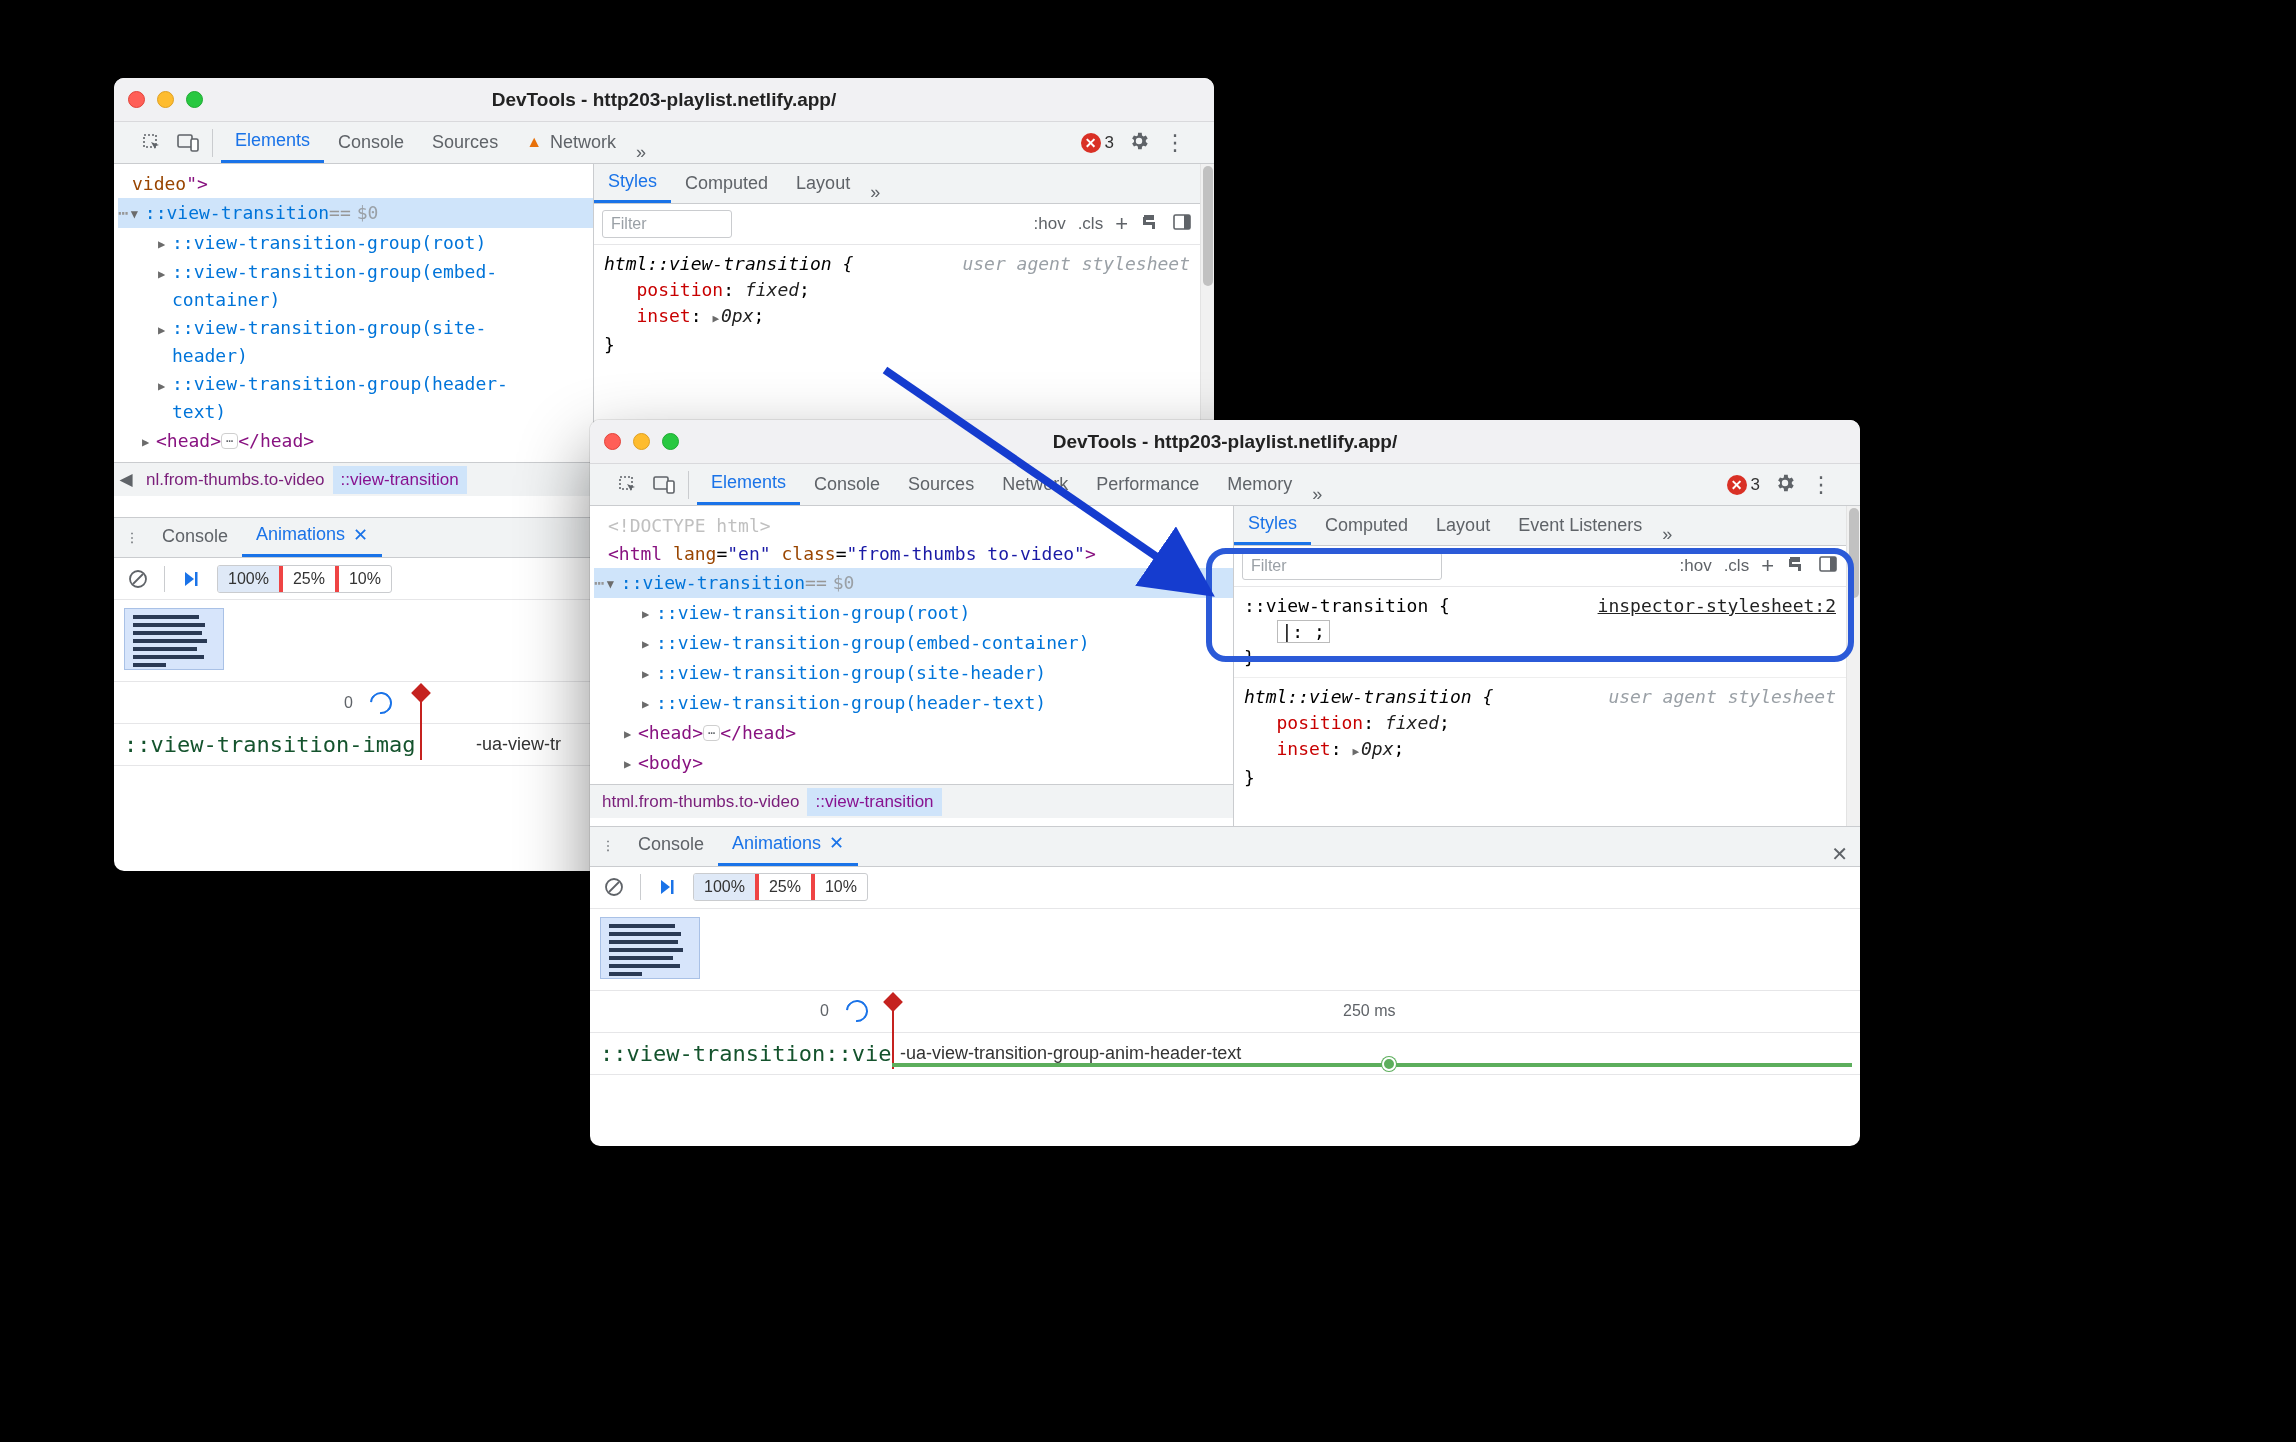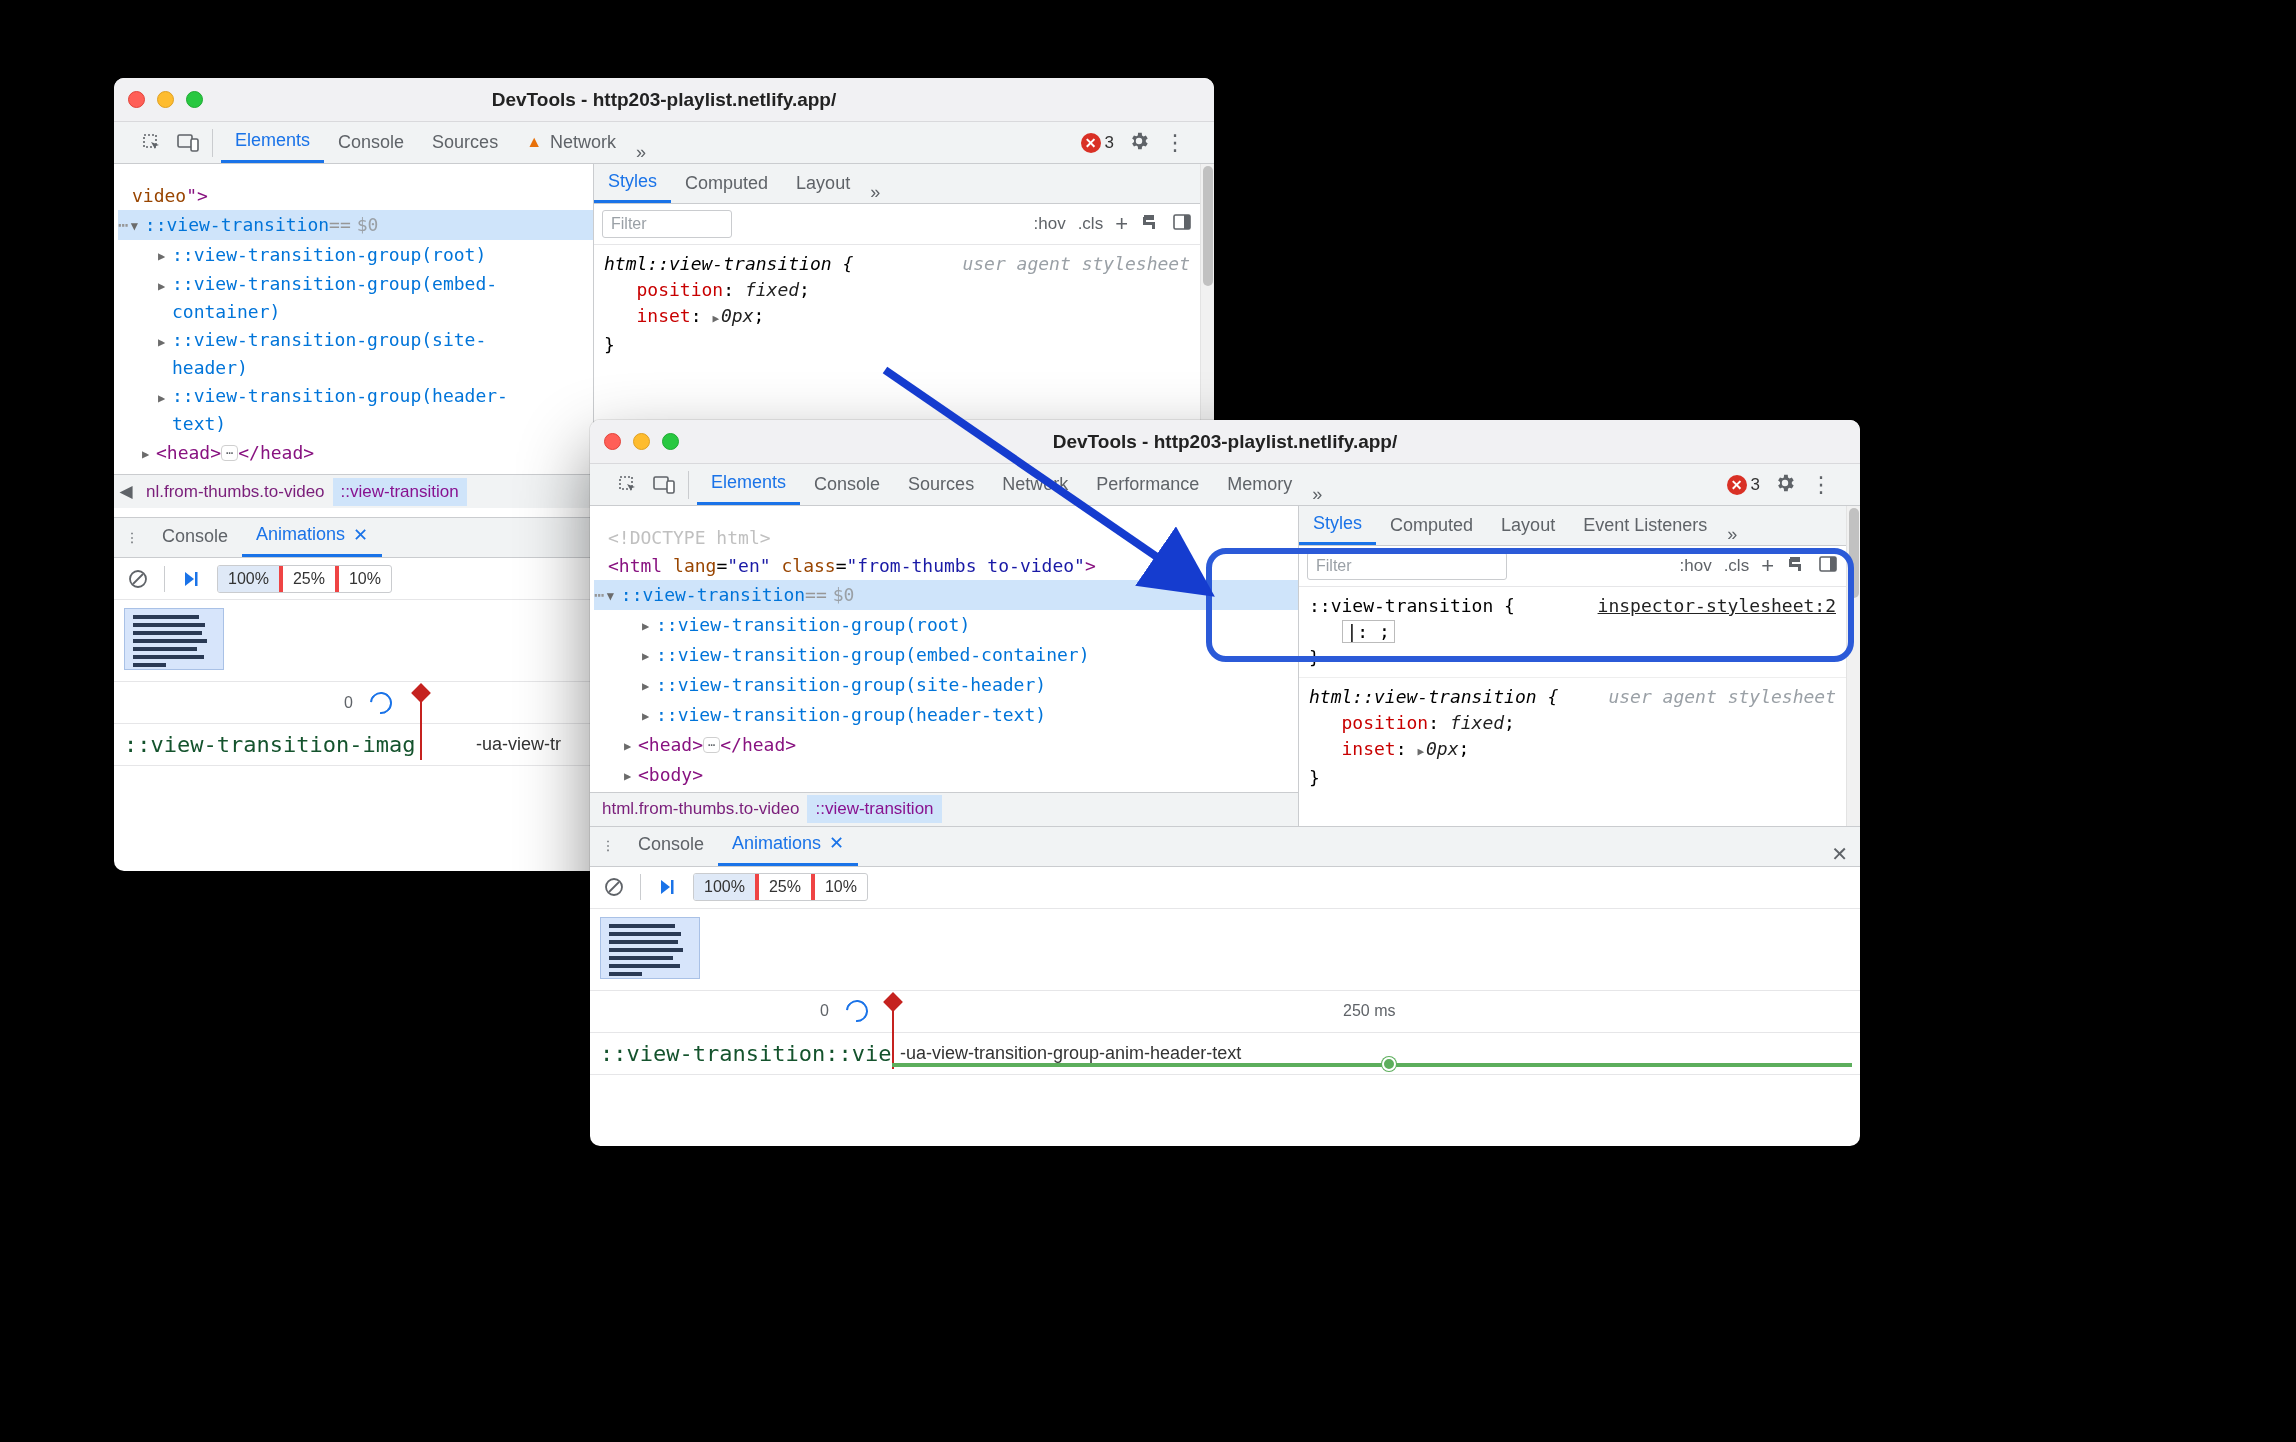--- a/index.html
+++ b/index.html
@@ -60,21 +60,21 @@
   .errpill .eicon {
     width:20px; height:20px; border-radius:50%;
     background:#d93025; color:#fff; display:flex; align-items:center; justify-content:center; font-size:14px; font-weight:700;
   }
   .gear { color:#5f6368; }
   .kebab { color:#5f6368; font-size:22px; }
 
   
   .splitH { flex:1; display:flex; min-height:0; }
   .leftpane { display:flex; flex-direction:column; border-right:1px solid #cacccf; }
-  .tree { overflow:auto; padding:18px 0 6px 4px; font-size:18px; line-height:28px; }
+  .tree { overflow:auto; padding:6px 0 6px 4px; font-size:18px; line-height:28px; }
   .row { display:flex; align-items:center; white-space:nowrap; padding:0 4px 0 0; }
   .row.selected { background:#cfe4fa; }
   .indent { display:inline-block; }
   .tri { display:inline-block; width:14px; color:#6b6b6b; }
   .tri.open::before { content:"▼"; font-size:12px; }
   .tri.closed::before { content:"▶"; font-size:12px; }
   .tag { color:#881280; }
   .pseudo { color:#0074d9; }
   .attr { color:#994500; }
   .attrval { color:#1a1aa6; }
@@ -416,21 +416,21 @@
       <div class="gear">
         <svg width="22" height="22" viewBox="0 0 24 24">
             <path fill="#5f6368" d="M19.4 13a7.5 7.5 0 0 0 .1-1 7.5 7.5 0 0 0-.1-1l2.1-1.6-2-3.4-2.5 1a7.3 7.3 0 0 0-1.7-1L15 3h-4l-.3 2.9a7.3 7.3 0 0 0-1.7 1l-2.5-1-2 3.4L6.6 11a7.5 7.5 0 0 0 0 2l-2.1 1.6 2 3.4 2.5-1a7.3 7.3 0 0 0 1.7 1L11 21h4l.3-2.9a7.3 7.3 0 0 0 1.7-1l2.5 1 2-3.4Zm-7.4 2.5A3.5 3.5 0 1 1 15.5 12 3.5 3.5 0 0 1 12 15.5Z"></path>
           </svg>
       </div>
       <div class="kebab">⋮</div>
     </div>
   </div>
 
   <div class="splitH" style="height:256px;">
-    <div class="leftpane" style="width:709px;justify-content:flex-end;">
+    <div class="leftpane" style="width:644px;">
       <div class="tree mono">
         <div class="row">
           <span class="indent" style="width:14px;"></span>
           <span class="muted" style="font-style:normal; color:#c0c0c0;">&lt;!DOCTYPE html&gt;</span>
         </div>
         <div class="row">
           <span class="indent" style="width:14px;"></span>
           <span class="tag">&lt;</span><span class="tag">html</span>
           &nbsp;<span class="attr">lang</span>=<span class="attrval">"en"</span>
           &nbsp;<span class="attr">class</span>=<span class="attrval">"from-thumbs to-video"</span><span class="tag">&gt;</span>

